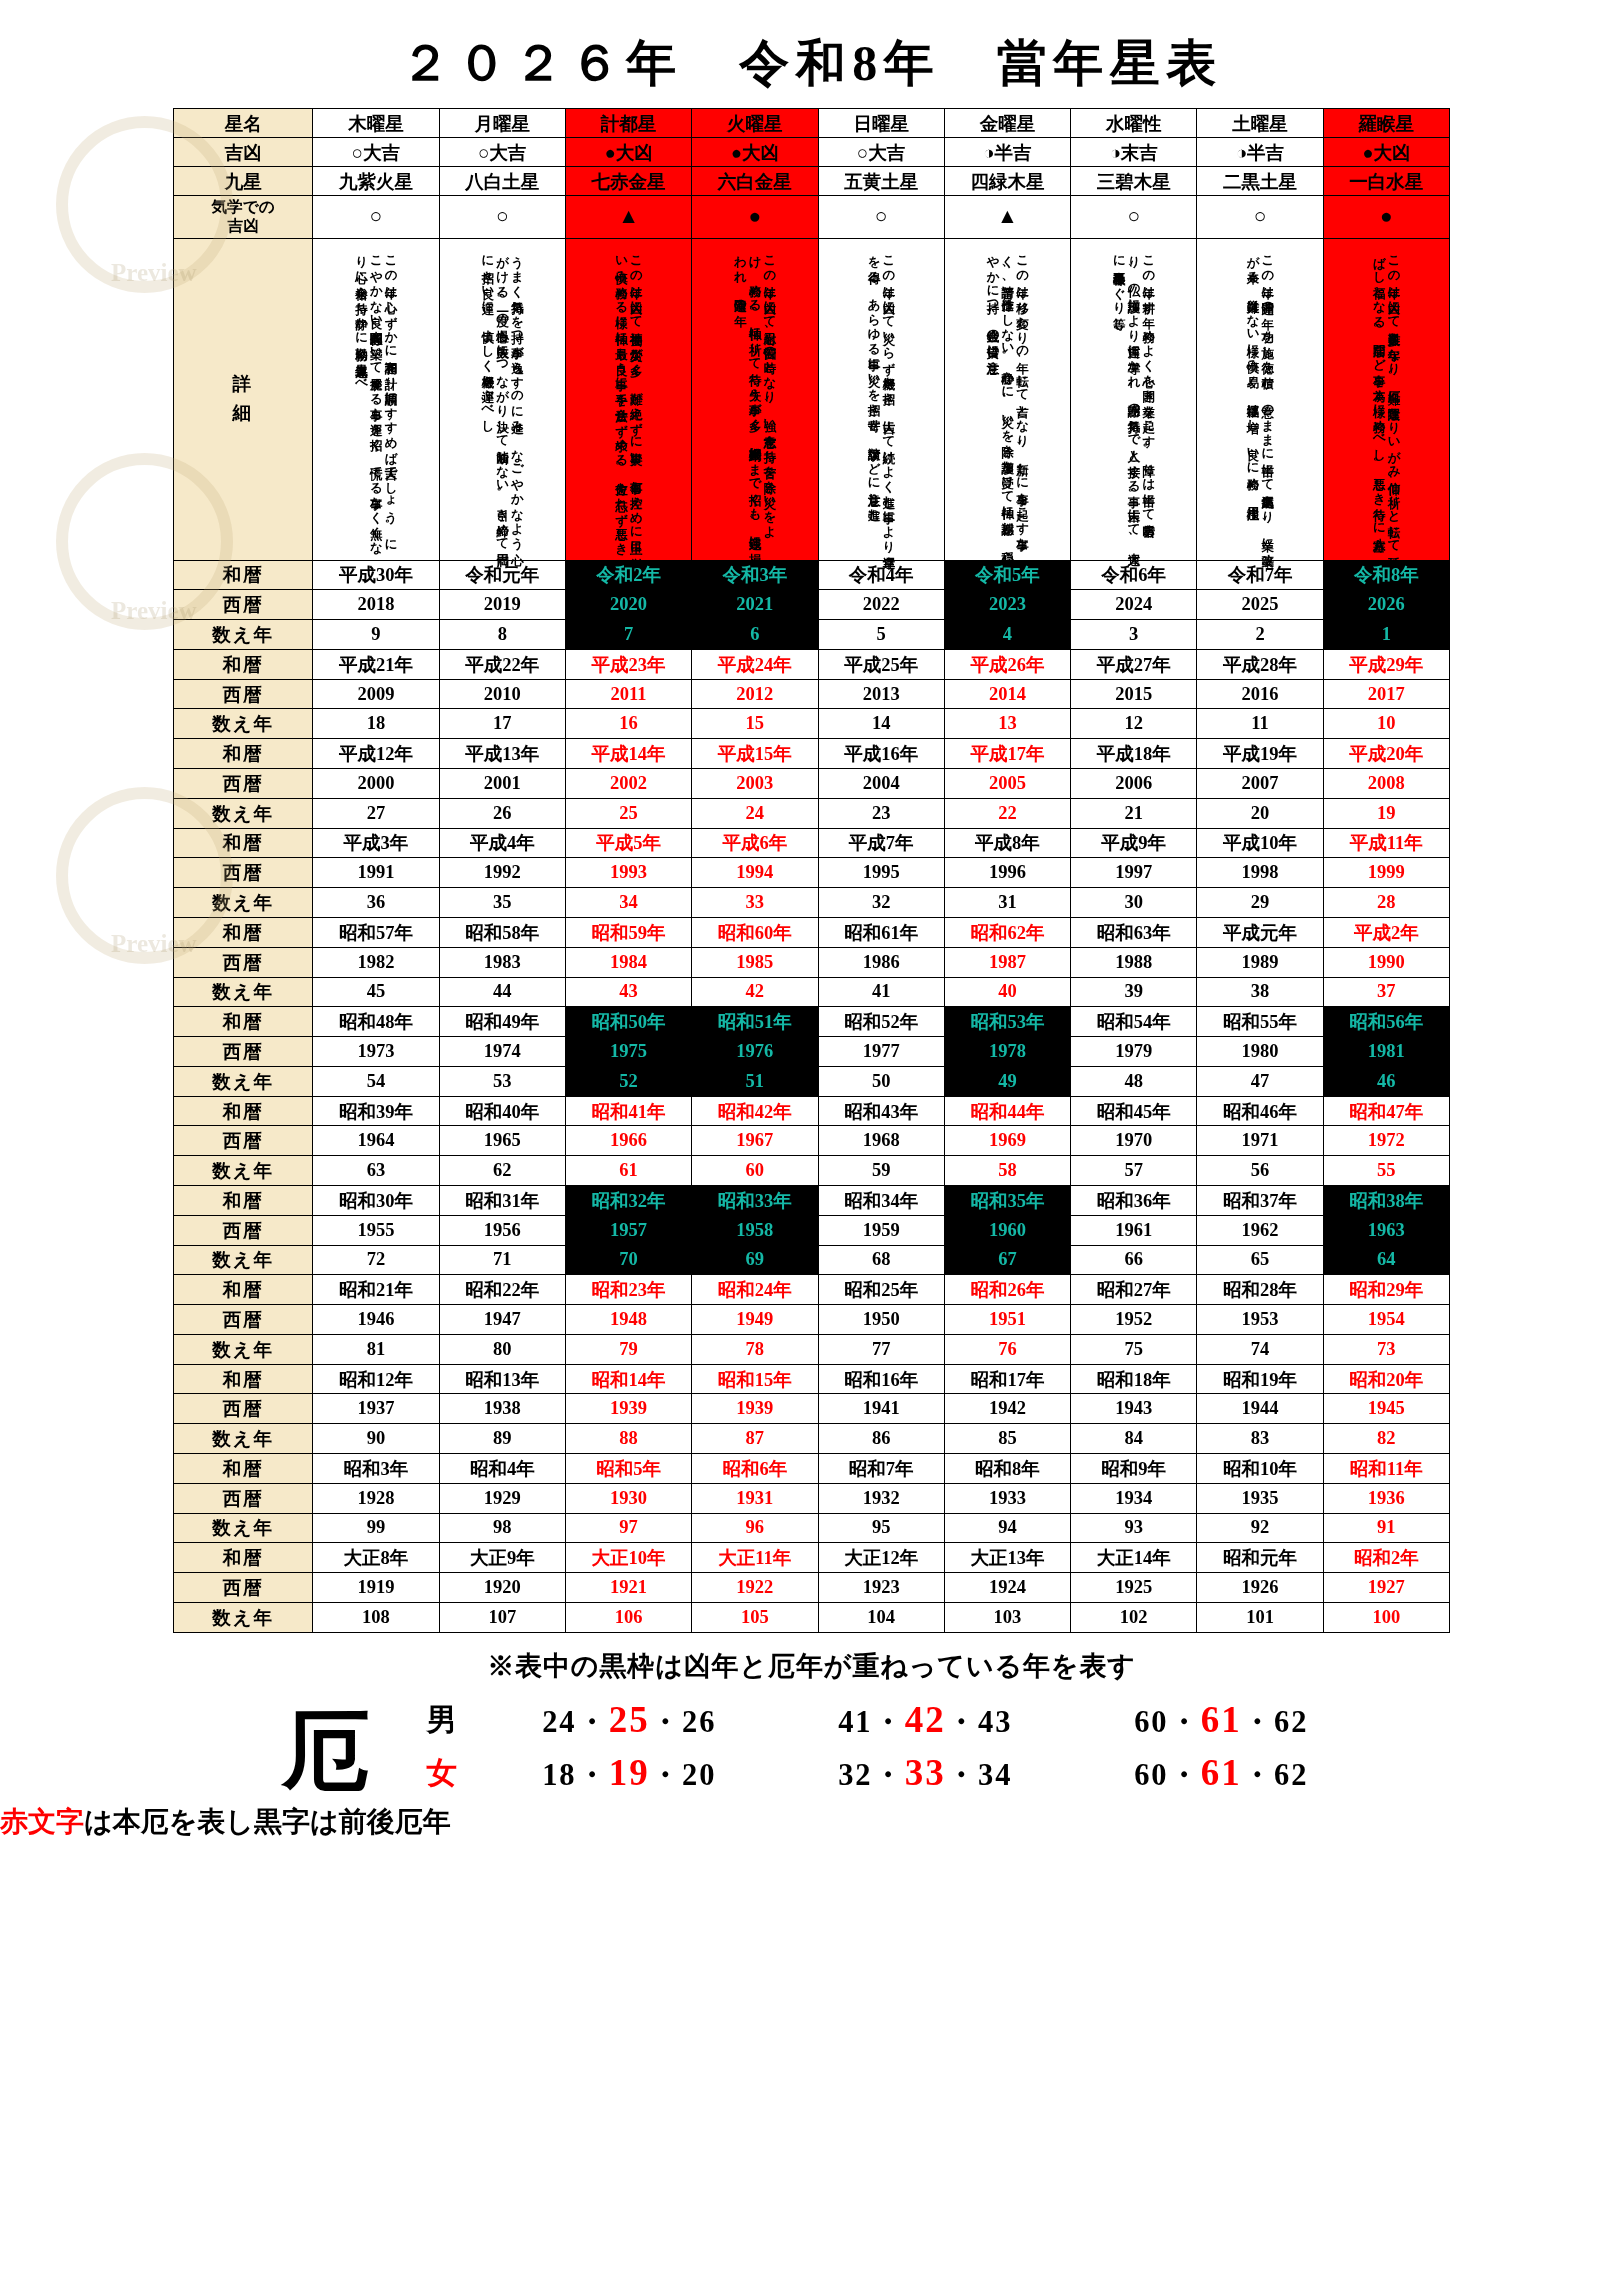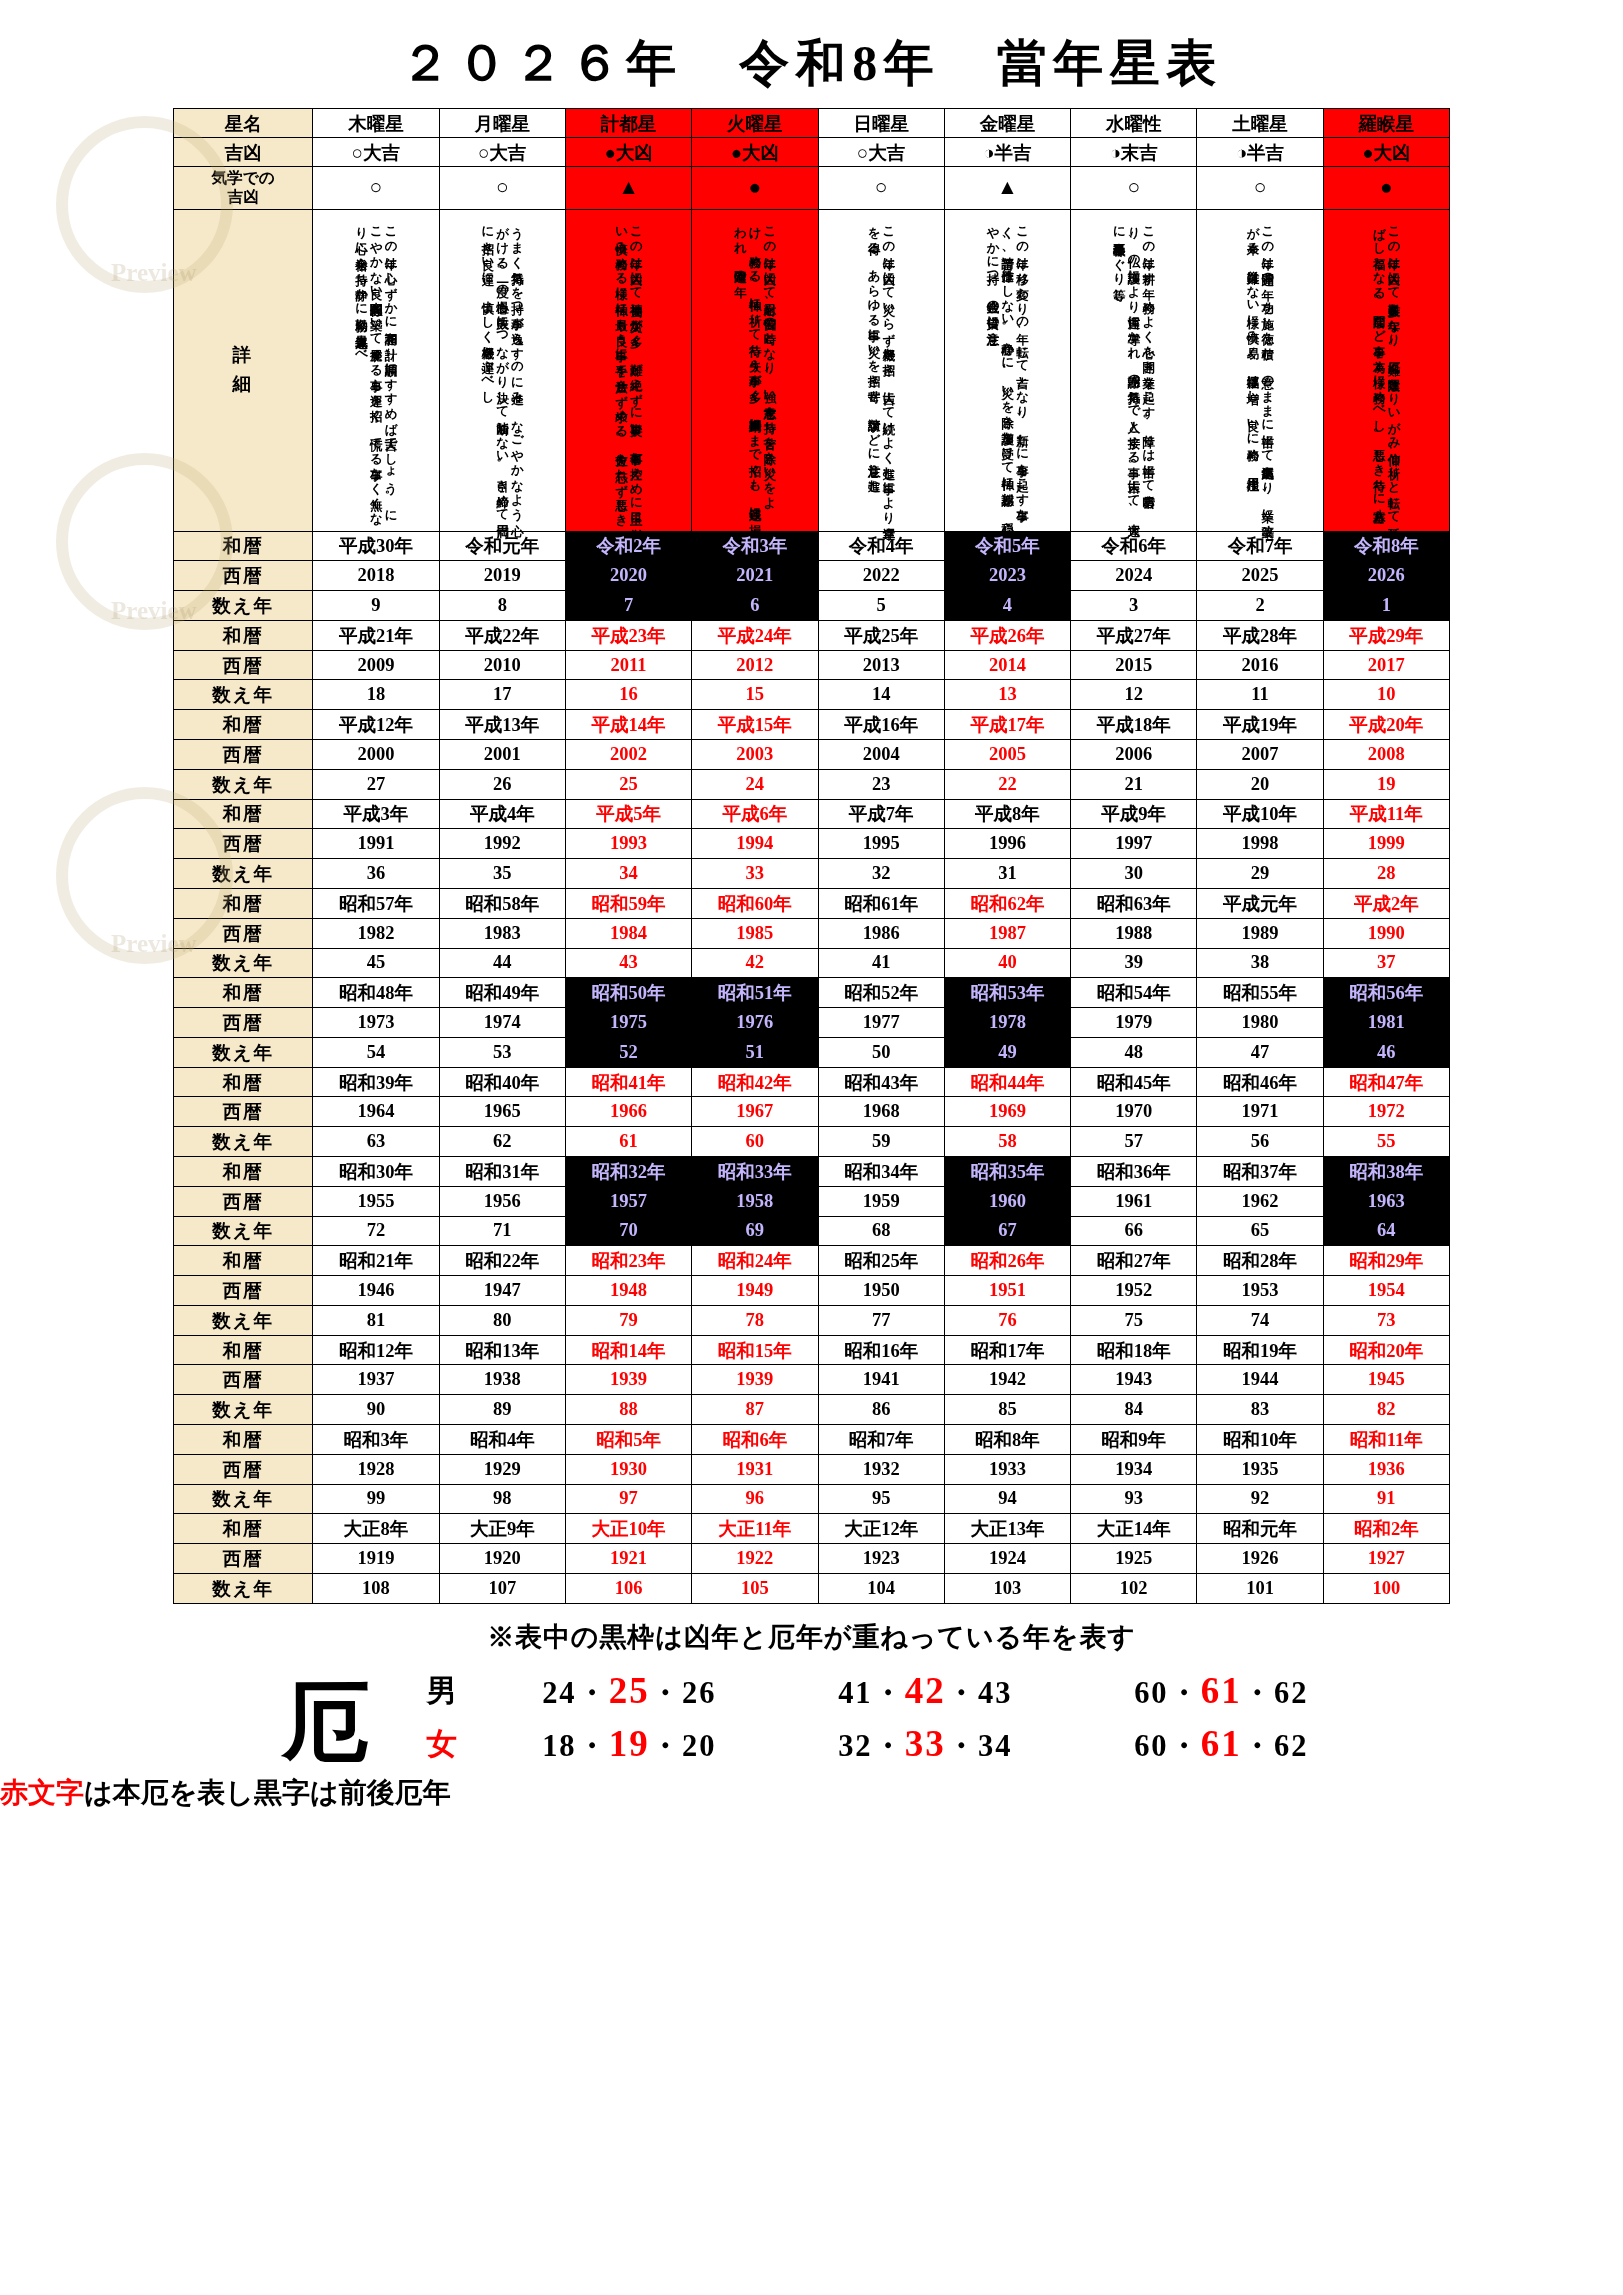--- a/index.html
+++ b/index.html
@@ -58,21 +58,21 @@
     font-size: 18.5px;
     font-weight: bold;
   }
   .row-h { height: 29px; }
   .cell-red-bg {
     background: #ff0000 !important;
     color: #000000;
   }
   .cell-black-bg {
     background: #000000 !important;
-    color: #c4b5fd;
+    color: #14b8a6;
     font-family: Liberation Serif, serif;
   }
   .txt-red { color: #ff0000; }
 
   
   .detail-cell {
     vertical-align: top;
     padding: 4.6px 1.9px 6.5px 1.9px;
     height: 319px;
   }
@@ -228,20 +228,32 @@
             <td class="">○大吉</td>
             <td class="">○大吉</td>
             <td class="cell-red-bg">●大凶</td>
             <td class="cell-red-bg">●大凶</td>
             <td class="">○大吉</td>
             <td class="">◑半吉</td>
             <td class="">◑末吉</td>
             <td class="">◑半吉</td>
             <td class="cell-red-bg">●大凶</td>
           </tr>
+          <tr class="row-h">
+            <td class="hdr-label">九星</td>
+            <td class="">九紫火星</td>
+            <td class="">八白土星</td>
+            <td class="cell-red-bg">七赤金星</td>
+            <td class="cell-red-bg">六白金星</td>
+            <td class="">五黄土星</td>
+            <td class="">四緑木星</td>
+            <td class="">三碧木星</td>
+            <td class="">二黒土星</td>
+            <td class="cell-red-bg">一白水星</td>
+          </tr>
           <tr>
             <td class="hdr-label" style="height:40px;font-size:15.7px;line-height:1.2;">気学での<br>吉凶</td>
             <td class="" style="font-size:21px;">○</td>
             <td class="" style="font-size:21px;">○</td>
             <td class="cell-red-bg" style="font-size:21px;">▲</td>
             <td class="cell-red-bg" style="font-size:21px;">●</td>
             <td class="" style="font-size:21px;">○</td>
             <td class="" style="font-size:21px;">▲</td>
             <td class="" style="font-size:21px;">○</td>
             <td class="" style="font-size:21px;">○</td>

